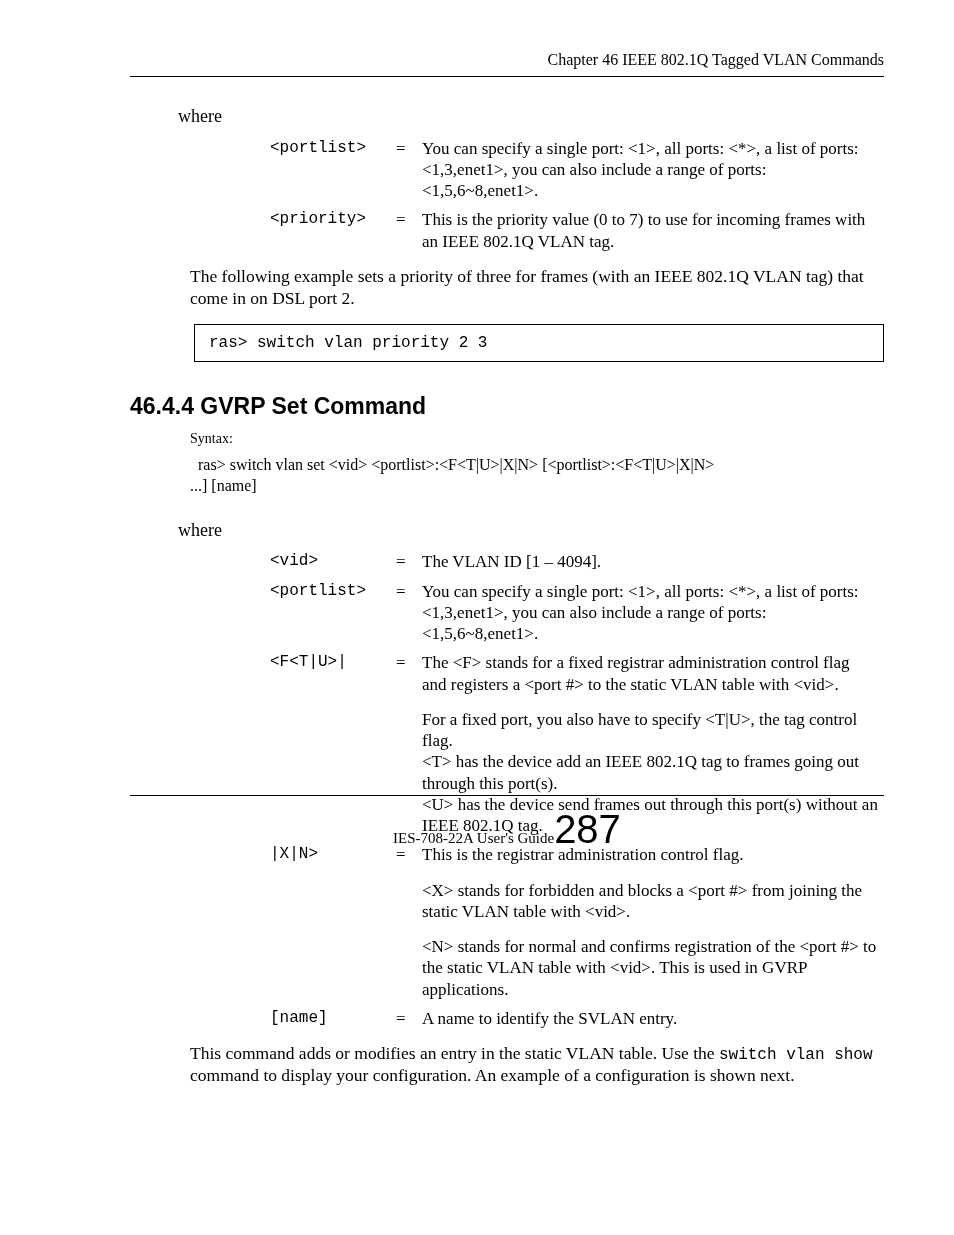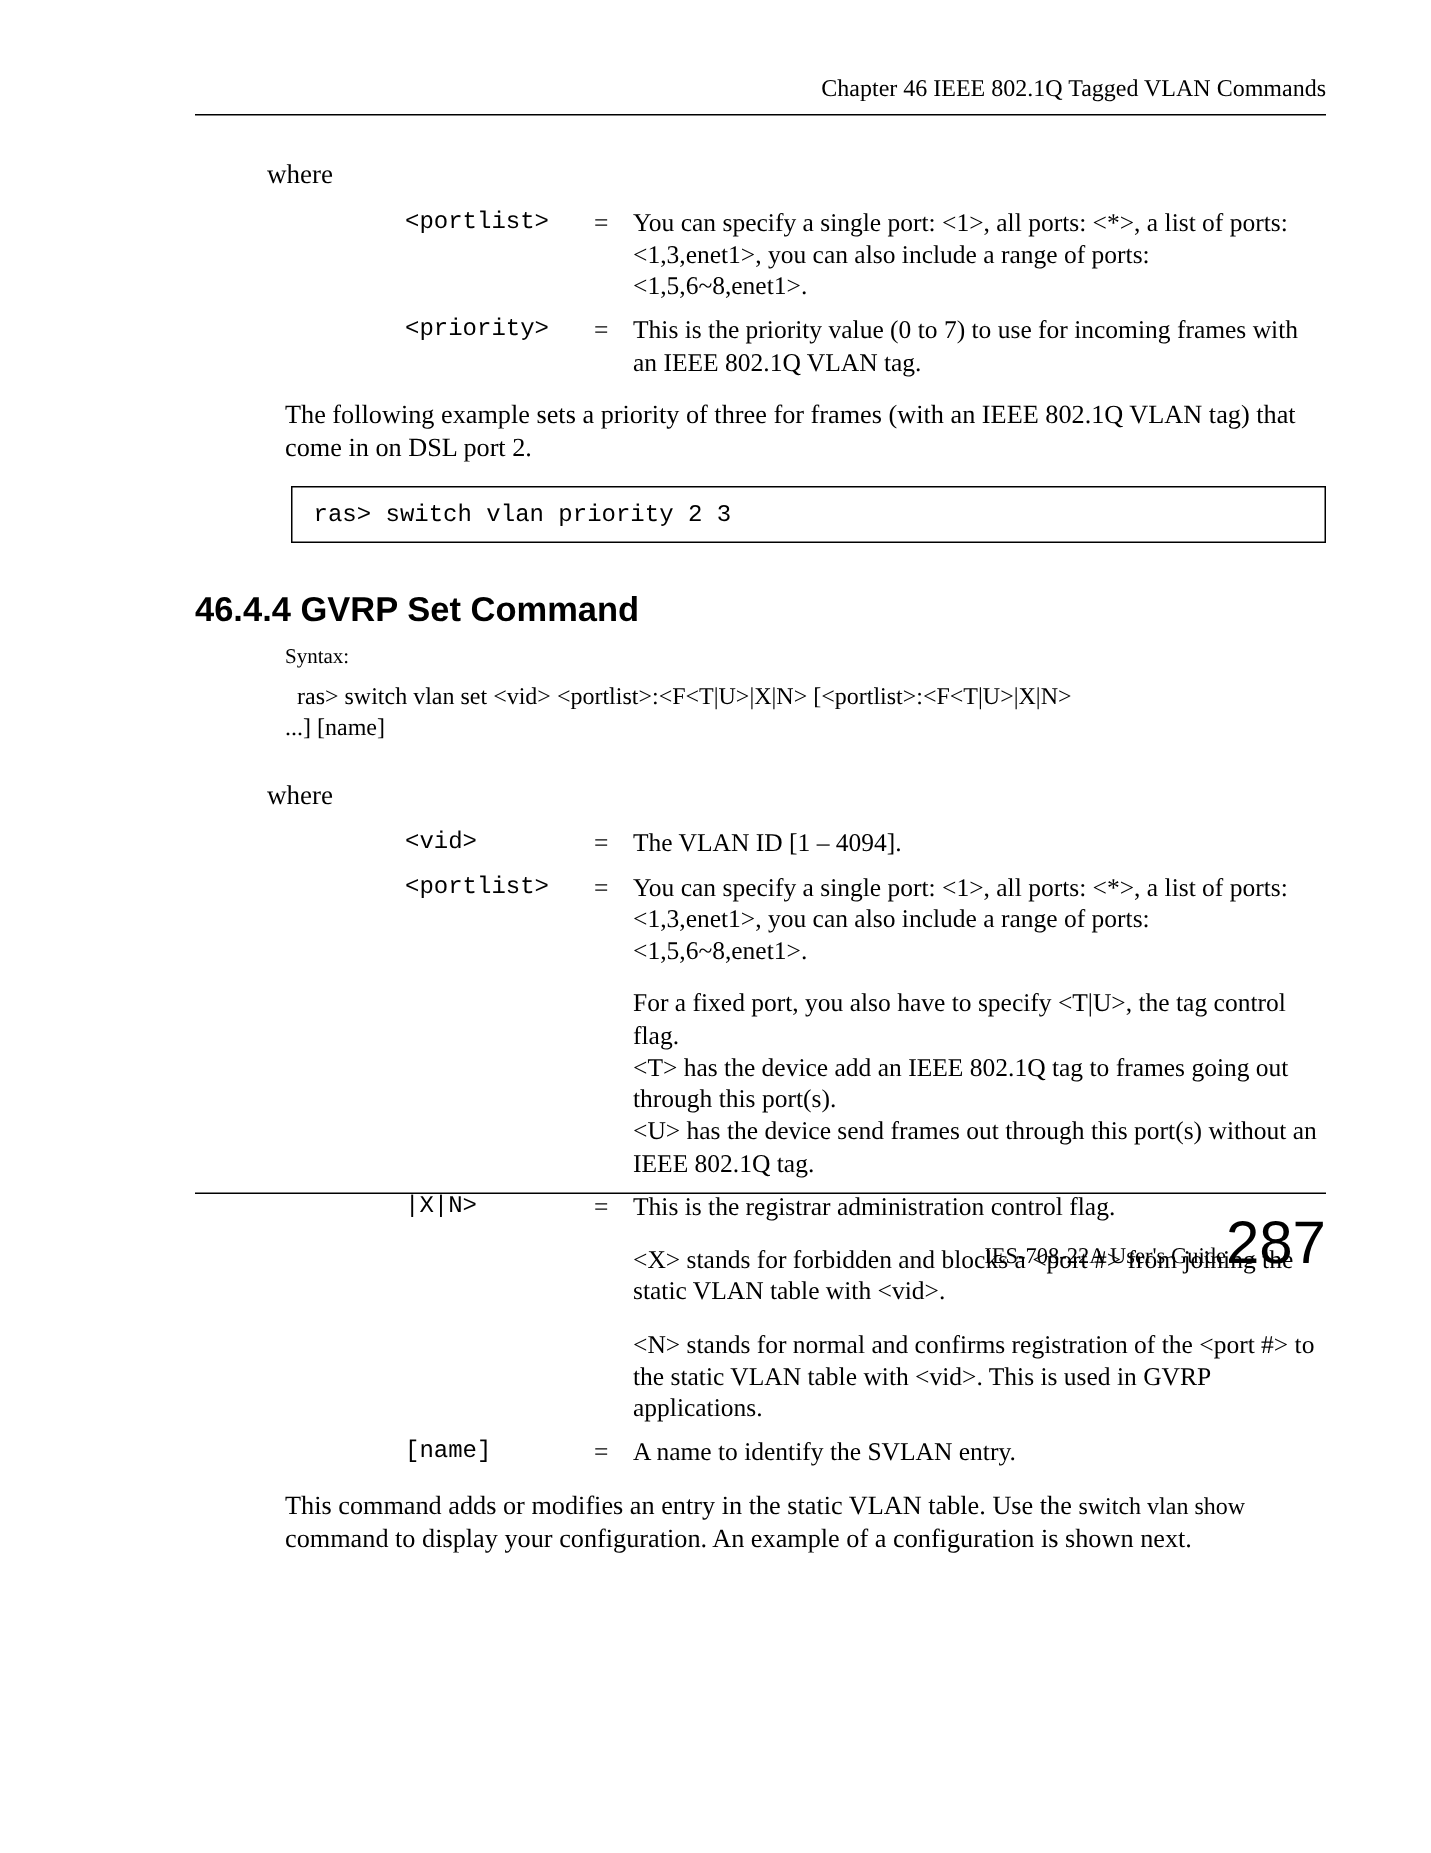--- a/index.html
+++ b/index.html
@@ -81,37 +81,37 @@
     font-size: 14px;
   }
   .syntax-code {
     margin: 6px 0 22px 60px;
     font-family: Liberation Serif, serif;
     font-size: 16px;
     white-space: pre-wrap;
     line-height: 1.35;
   }
   .inline-code {
-    font-family: Liberation Serif, serif;
+    font-family: Liberation Mono, monospace;
     font-size: 16px;
   }
   .footer {
     position: absolute;
     left: 130px;
     right: 70px;
     bottom: 40px;
   }
   .footer-rule {
     border: 0;
     border-top: 1.5px solid #000;
     margin: 0 0 8px 0;
   }
   .footer-row {
     display: flex;
-    justify-content: flex-end;
+    justify-content: center;
     align-items: baseline;
   }
   .guide-label {
     font-size: 15px;
   }
   .page-num {
     font-family: Arial, Helvetica, sans-serif;
     font-weight: normal;
     font-size: 40px;
   }
@@ -158,20 +158,25 @@
     <tbody>
         <tr>
       <td class="code">&lt;vid&gt;</td>
       <td class="eq">=</td>
       <td class="desc">The VLAN ID [1 – 4094].</td>
     </tr>
     <tr>
       <td class="code">&lt;portlist&gt;</td>
       <td class="eq">=</td>
       <td class="desc">You can specify a single port: &lt;1&gt;, all ports: &lt;*&gt;, a list of ports: &lt;1,3,enet1&gt;, you can also include a range of ports: &lt;1,5,6~8,enet1&gt;.</td>
+    </tr>
+    <tr>
+      <td class="code">&lt;F&lt;T|U&gt;|</td>
+      <td class="eq">=</td>
+      <td class="desc">The &lt;F&gt; stands for a fixed registrar administration control flag and registers a &lt;port #&gt; to the static VLAN table with &lt;vid&gt;.</td>
     </tr>
     <tr class="gap-row">
       <td class="code"></td>
       <td class="eq"></td>
       <td class="desc" style="white-space:pre-line;">For a fixed port, you also have to specify &lt;T|U&gt;, the tag control flag.
 &lt;T&gt; has the device add an IEEE 802.1Q tag to frames going out through this port(s).
 &lt;U&gt; has the device send frames out through this port(s) without an IEEE 802.1Q tag.</td>
     </tr>
     <tr>
       <td class="code">|X|N&gt;</td>

